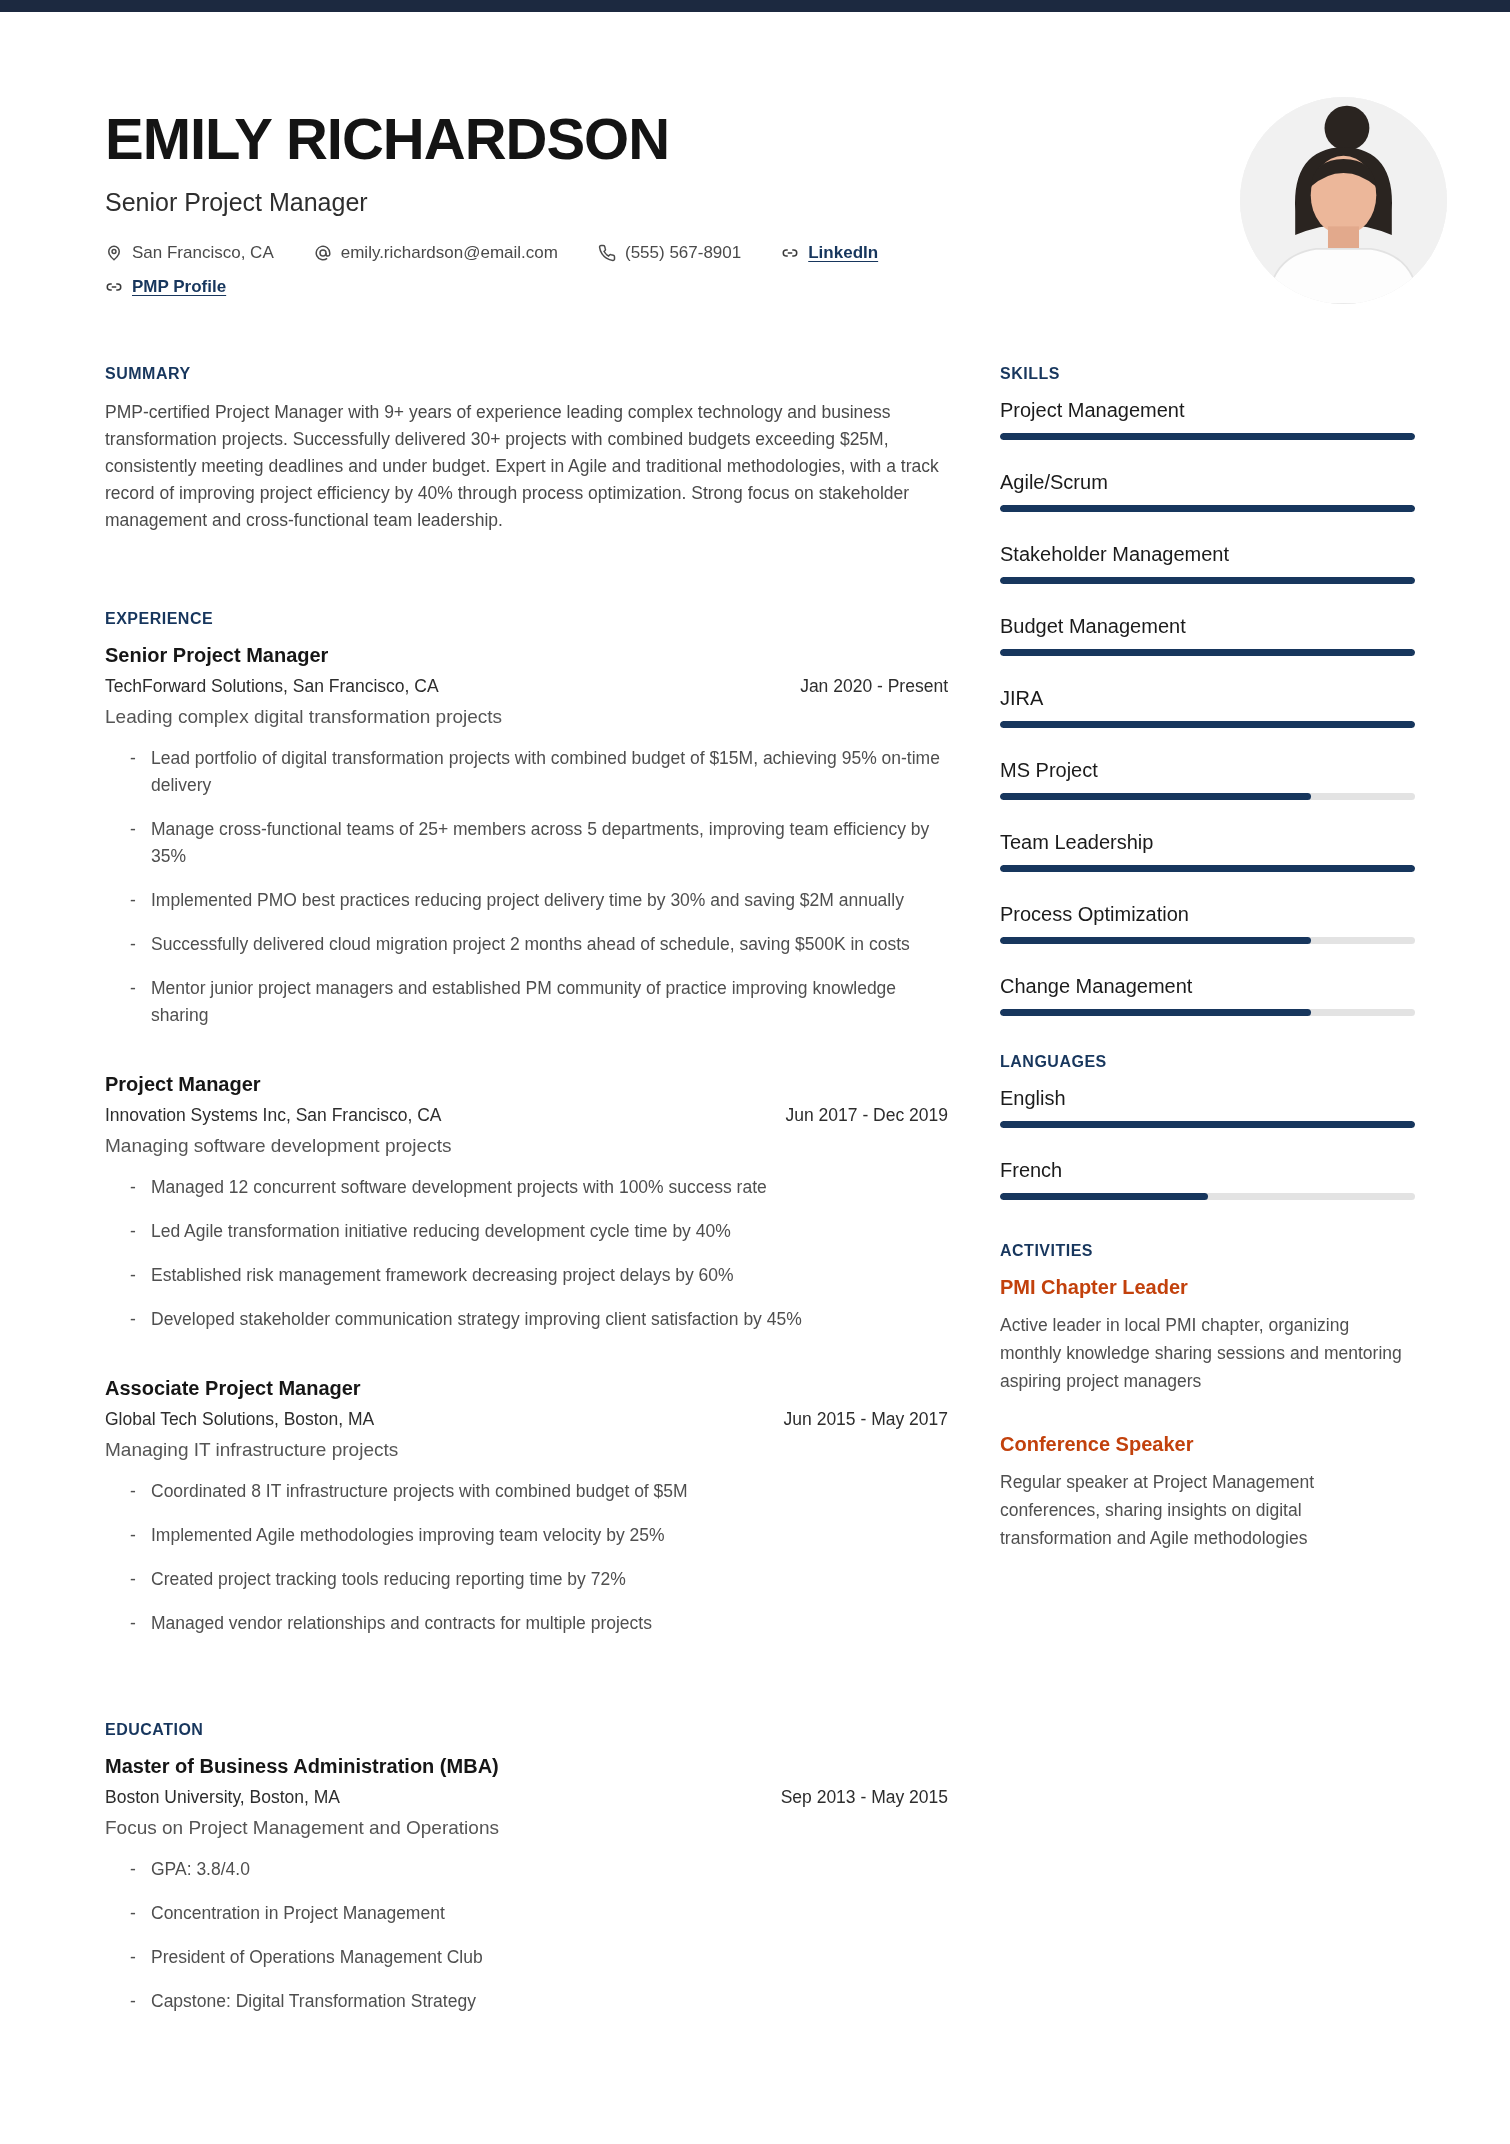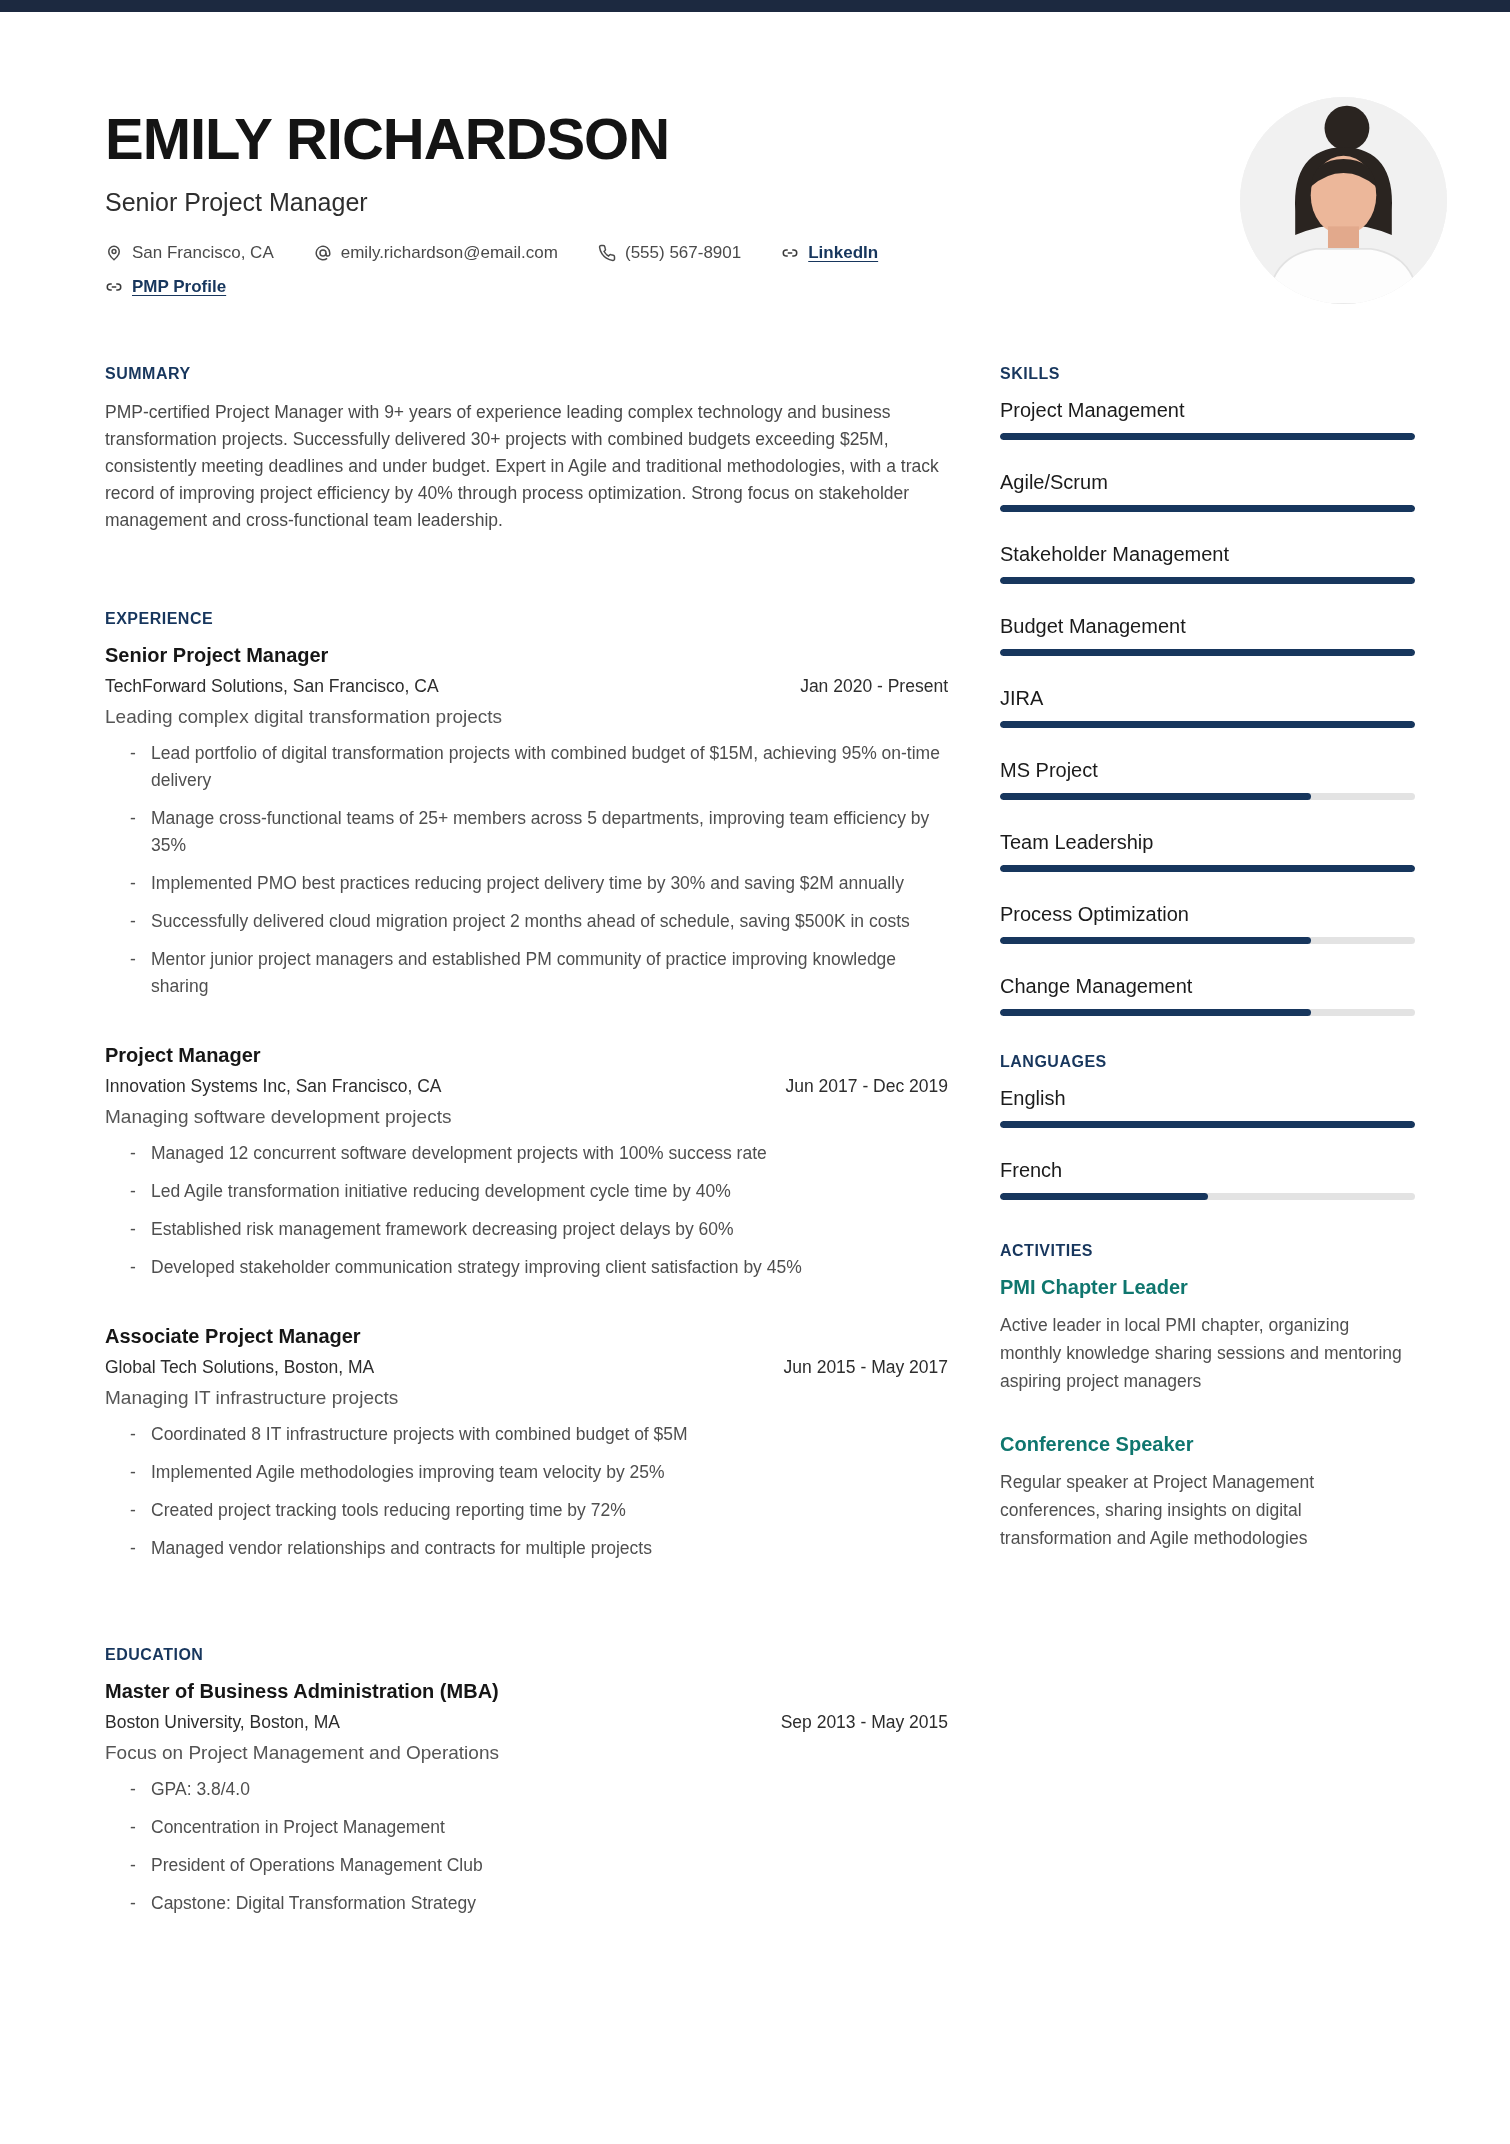--- a/index.html
+++ b/index.html
@@ -45,33 +45,33 @@
   section.education{margin-top:84px;}
   .job{margin-bottom:44px;}
   .job:last-child{margin-bottom:0;}
   .job-title{font-size:20px;font-weight:700;color:#161616;}
   .job-row{display:flex;justify-content:space-between;margin-top:9px;font-size:17.5px;color:#2d2d2d;}
   .job-date{white-space:nowrap;}
   .job-desc{margin-top:9px;font-size:19px;color:#555;}
   ul.bullets{margin:12px 0 0;padding:0 0 0 25px;list-style:none;}
   ul.bullets li{
     position:relative;padding-left:21px;margin-bottom:11px;
-    font-size:17.5px;line-height:27px;color:#4f4f4f;
+    font-size:17.5px;line-height:27px;color:#4f4f4f;margin-top:17px;
   }
   ul.bullets li::before{content:"-";position:absolute;left:0;}
 
   
   .meter{margin-bottom:31px;}
   .meter-label{font-size:20px;color:#1b1b1b;margin-bottom:11px;}
   .meter-track{height:7px;background:#e3e3e3;border-radius:4px;overflow:hidden;}
   .meter-fill{height:100%;background:#17365d;border-radius:4px;}
   section.languages{margin-top:37px;}
   section.activities{margin-top:42px;}
   .activity{margin-bottom:38px;}
-  .activity-title{font-size:20px;font-weight:700;color:#0f766e;margin-bottom:12px;}
+  .activity-title{font-size:20px;font-weight:700;color:#c2410c;margin-bottom:12px;}
   .activity-text{margin:0;font-size:17.5px;line-height:28px;color:#4f4f4f;}
 </style>
 </head>
 <body>
 
 <div class="topbar"></div>
 
 <div class="page">
 
   <div class="photo">

